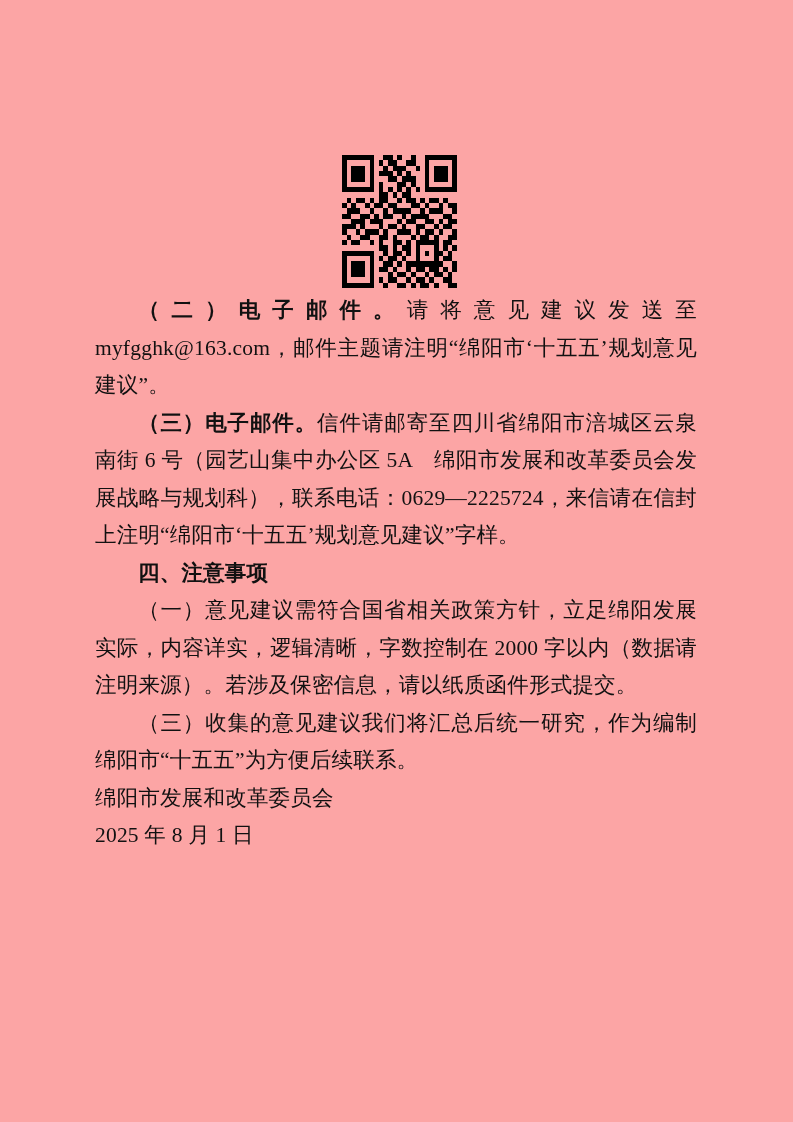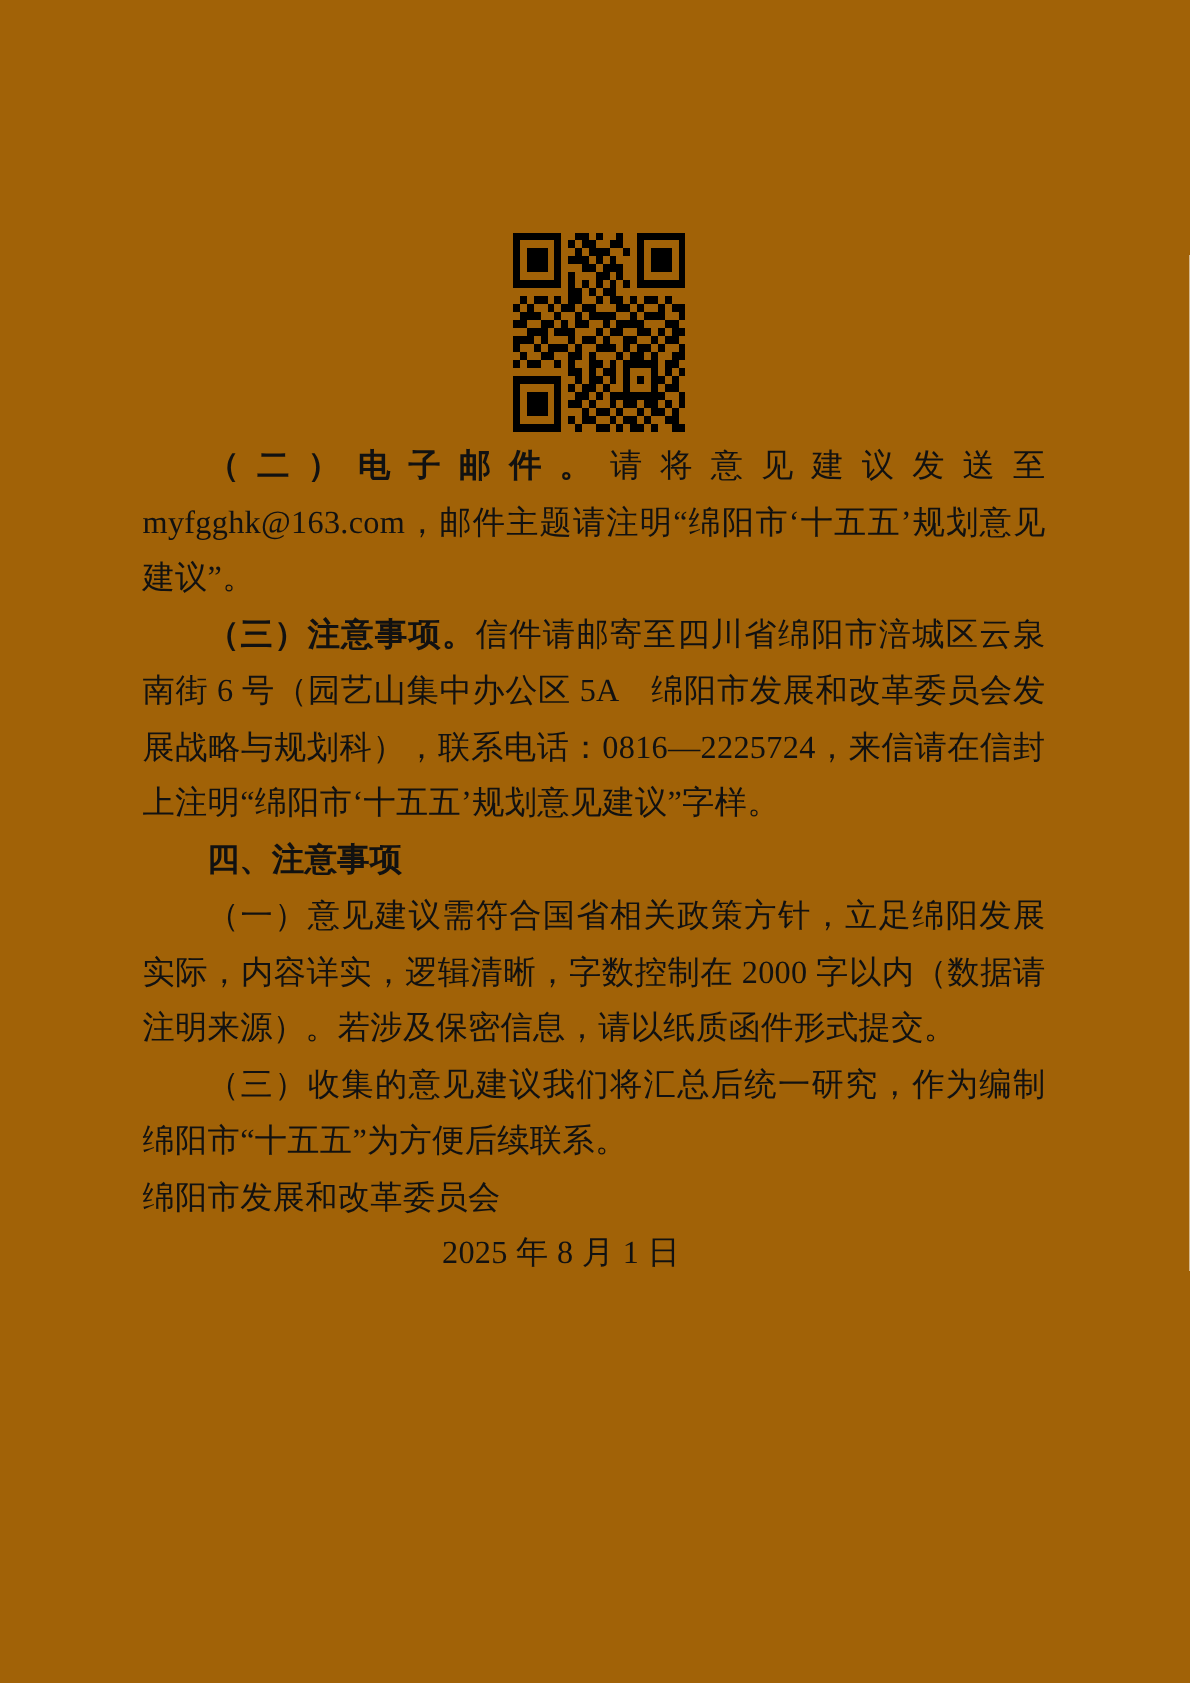--- a/index.html
+++ b/index.html
@@ -1,20 +1,20 @@
 <!DOCTYPE html>
 <html><head>
 <meta charset="utf-8">
 <style>
   html, body { margin: 0; padding: 0; background: #ffffff; }
   .page {
     position: relative;
     width: 793px;
     height: 1122px;
-    background: #a16207;
+    background: #fca5a5;
     overflow: hidden;
     font-family: "Liberation Serif", "DejaVu Serif", serif;
     color: #111111;
   }
   .qr {
     position: absolute;
     left: 342px;
     top: 155px;
     width: 115px;
     height: 133px;
@@ -39,38 +39,38 @@
   .lead-bold { font-weight: 700; }
   p.heading {
     font-family: Liberation Serif, serif;
     font-weight: 700;
   }
   p.signature {
     text-indent: 0;
   }
   p.docdate {
     text-indent: 0;
-    text-align: center;
+    text-align: left;
     padding-right: 44px;
   }
 </style>
 </head>
 <body>
 
 <div class="page">
 
   <svg id="qr" class="qr" xmlns="http://www.w3.org/2000/svg" viewBox="0 0 25 25" preserveAspectRatio="none">
       <path d="M0 0h1v1h-1zM1 0h1v1h-1zM2 0h1v1h-1zM3 0h1v1h-1zM4 0h1v1h-1zM5 0h1v1h-1zM6 0h1v1h-1zM9 0h1v1h-1zM10 0h1v1h-1zM12 0h1v1h-1zM15 0h1v1h-1zM18 0h1v1h-1zM19 0h1v1h-1zM20 0h1v1h-1zM21 0h1v1h-1zM22 0h1v1h-1zM23 0h1v1h-1zM24 0h1v1h-1zM0 1h1v1h-1zM6 1h1v1h-1zM8 1h1v1h-1zM10 1h1v1h-1zM11 1h1v1h-1zM14 1h1v1h-1zM15 1h1v1h-1zM18 1h1v1h-1zM24 1h1v1h-1zM0 2h1v1h-1zM2 2h1v1h-1zM3 2h1v1h-1zM4 2h1v1h-1zM6 2h1v1h-1zM9 2h1v1h-1zM11 2h1v1h-1zM12 2h1v1h-1zM13 2h1v1h-1zM16 2h1v1h-1zM18 2h1v1h-1zM20 2h1v1h-1zM21 2h1v1h-1zM22 2h1v1h-1zM24 2h1v1h-1zM0 3h1v1h-1zM2 3h1v1h-1zM3 3h1v1h-1zM4 3h1v1h-1zM6 3h1v1h-1zM8 3h1v1h-1zM9 3h1v1h-1zM10 3h1v1h-1zM12 3h1v1h-1zM14 3h1v1h-1zM18 3h1v1h-1zM20 3h1v1h-1zM21 3h1v1h-1zM22 3h1v1h-1zM24 3h1v1h-1zM0 4h1v1h-1zM2 4h1v1h-1zM3 4h1v1h-1zM4 4h1v1h-1zM6 4h1v1h-1zM10 4h1v1h-1zM11 4h1v1h-1zM13 4h1v1h-1zM14 4h1v1h-1zM15 4h1v1h-1zM18 4h1v1h-1zM20 4h1v1h-1zM21 4h1v1h-1zM22 4h1v1h-1zM24 4h1v1h-1zM0 5h1v1h-1zM6 5h1v1h-1zM8 5h1v1h-1zM12 5h1v1h-1zM13 5h1v1h-1zM15 5h1v1h-1zM18 5h1v1h-1zM24 5h1v1h-1zM0 6h1v1h-1zM1 6h1v1h-1zM2 6h1v1h-1zM3 6h1v1h-1zM4 6h1v1h-1zM5 6h1v1h-1zM6 6h1v1h-1zM8 6h1v1h-1zM10 6h1v1h-1zM12 6h1v1h-1zM14 6h1v1h-1zM16 6h1v1h-1zM18 6h1v1h-1zM19 6h1v1h-1zM20 6h1v1h-1zM21 6h1v1h-1zM22 6h1v1h-1zM23 6h1v1h-1zM24 6h1v1h-1zM8 7h1v1h-1zM9 7h1v1h-1zM11 7h1v1h-1zM13 7h1v1h-1zM14 7h1v1h-1zM1 8h1v1h-1zM3 8h1v1h-1zM4 8h1v1h-1zM6 8h1v1h-1zM8 8h1v1h-1zM9 8h1v1h-1zM12 8h1v1h-1zM14 8h1v1h-1zM15 8h1v1h-1zM17 8h1v1h-1zM19 8h1v1h-1zM20 8h1v1h-1zM22 8h1v1h-1zM0 9h1v1h-1zM2 9h1v1h-1zM5 9h1v1h-1zM7 9h1v1h-1zM8 9h1v1h-1zM10 9h1v1h-1zM11 9h1v1h-1zM15 9h1v1h-1zM16 9h1v1h-1zM18 9h1v1h-1zM21 9h1v1h-1zM23 9h1v1h-1zM24 9h1v1h-1zM1 10h1v1h-1zM2 10h1v1h-1zM3 10h1v1h-1zM6 10h1v1h-1zM9 10h1v1h-1zM11 10h1v1h-1zM12 10h1v1h-1zM13 10h1v1h-1zM14 10h1v1h-1zM17 10h1v1h-1zM19 10h1v1h-1zM20 10h1v1h-1zM21 10h1v1h-1zM24 10h1v1h-1zM0 11h1v1h-1zM1 11h1v1h-1zM4 11h1v1h-1zM5 11h1v1h-1zM7 11h1v1h-1zM9 11h1v1h-1zM10 11h1v1h-1zM13 11h1v1h-1zM15 11h1v1h-1zM16 11h1v1h-1zM17 11h1v1h-1zM18 11h1v1h-1zM22 11h1v1h-1zM23 11h1v1h-1zM2 12h1v1h-1zM3 12h1v1h-1zM4 12h1v1h-1zM6 12h1v1h-1zM7 12h1v1h-1zM8 12h1v1h-1zM12 12h1v1h-1zM14 12h1v1h-1zM15 12h1v1h-1zM18 12h1v1h-1zM19 12h1v1h-1zM21 12h1v1h-1zM23 12h1v1h-1zM24 12h1v1h-1zM0 13h1v1h-1zM1 13h1v1h-1zM2 13h1v1h-1zM4 13h1v1h-1zM8 13h1v1h-1zM10 13h1v1h-1zM11 13h1v1h-1zM13 13h1v1h-1zM16 13h1v1h-1zM17 13h1v1h-1zM20 13h1v1h-1zM22 13h1v1h-1zM23 13h1v1h-1zM0 14h1v1h-1zM3 14h1v1h-1zM5 14h1v1h-1zM6 14h1v1h-1zM7 14h1v1h-1zM9 14h1v1h-1zM12 14h1v1h-1zM13 14h1v1h-1zM14 14h1v1h-1zM16 14h1v1h-1zM18 14h1v1h-1zM19 14h1v1h-1zM21 14h1v1h-1zM24 14h1v1h-1zM1 15h1v1h-1zM4 15h1v1h-1zM5 15h1v1h-1zM8 15h1v1h-1zM9 15h1v1h-1zM11 15h1v1h-1zM15 15h1v1h-1zM17 15h1v1h-1zM18 15h1v1h-1zM20 15h1v1h-1zM23 15h1v1h-1zM24 15h1v1h-1zM0 16h1v1h-1zM2 16h1v1h-1zM3 16h1v1h-1zM6 16h1v1h-1zM8 16h1v1h-1zM11 16h1v1h-1zM12 16h1v1h-1zM14 16h1v1h-1zM16 16h1v1h-1zM17 16h1v1h-1zM18 16h1v1h-1zM19 16h1v1h-1zM20 16h1v1h-1zM22 16h1v1h-1zM23 16h1v1h-1zM8 17h1v1h-1zM9 17h1v1h-1zM11 17h1v1h-1zM13 17h1v1h-1zM14 17h1v1h-1zM16 17h1v1h-1zM20 17h1v1h-1zM22 17h1v1h-1zM24 17h1v1h-1zM0 18h1v1h-1zM1 18h1v1h-1zM2 18h1v1h-1zM3 18h1v1h-1zM4 18h1v1h-1zM5 18h1v1h-1zM6 18h1v1h-1zM9 18h1v1h-1zM11 18h1v1h-1zM12 18h1v1h-1zM14 18h1v1h-1zM16 18h1v1h-1zM18 18h1v1h-1zM20 18h1v1h-1zM21 18h1v1h-1zM23 18h1v1h-1zM0 19h1v1h-1zM6 19h1v1h-1zM8 19h1v1h-1zM10 19h1v1h-1zM11 19h1v1h-1zM13 19h1v1h-1zM16 19h1v1h-1zM20 19h1v1h-1zM22 19h1v1h-1zM23 19h1v1h-1zM0 20h1v1h-1zM2 20h1v1h-1zM3 20h1v1h-1zM4 20h1v1h-1zM6 20h1v1h-1zM9 20h1v1h-1zM10 20h1v1h-1zM12 20h1v1h-1zM14 20h1v1h-1zM15 20h1v1h-1zM16 20h1v1h-1zM17 20h1v1h-1zM18 20h1v1h-1zM19 20h1v1h-1zM20 20h1v1h-1zM21 20h1v1h-1zM24 20h1v1h-1zM0 21h1v1h-1zM2 21h1v1h-1zM3 21h1v1h-1zM4 21h1v1h-1zM6 21h1v1h-1zM8 21h1v1h-1zM9 21h1v1h-1zM11 21h1v1h-1zM14 21h1v1h-1zM16 21h1v1h-1zM17 21h1v1h-1zM19 21h1v1h-1zM20 21h1v1h-1zM22 21h1v1h-1zM24 21h1v1h-1zM0 22h1v1h-1zM2 22h1v1h-1zM3 22h1v1h-1zM4 22h1v1h-1zM6 22h1v1h-1zM10 22h1v1h-1zM12 22h1v1h-1zM13 22h1v1h-1zM15 22h1v1h-1zM18 22h1v1h-1zM20 22h1v1h-1zM21 22h1v1h-1zM23 22h1v1h-1zM0 23h1v1h-1zM6 23h1v1h-1zM8 23h1v1h-1zM10 23h1v1h-1zM11 23h1v1h-1zM14 23h1v1h-1zM16 23h1v1h-1zM17 23h1v1h-1zM19 23h1v1h-1zM22 23h1v1h-1zM23 23h1v1h-1zM0 24h1v1h-1zM1 24h1v1h-1zM2 24h1v1h-1zM3 24h1v1h-1zM4 24h1v1h-1zM5 24h1v1h-1zM6 24h1v1h-1zM9 24h1v1h-1zM12 24h1v1h-1zM13 24h1v1h-1zM15 24h1v1h-1zM17 24h1v1h-1zM18 24h1v1h-1zM20 24h1v1h-1zM23 24h1v1h-1zM24 24h1v1h-1z" fill="#000000"></path>
     </svg>
 
   <div class="content">
 
     <p><span class="lead-bold">（二）电子邮件。</span><span>请将意见建议发送至 myfgghk@163.com，邮件主题请注明“绵阳市‘十五五’规划意见建议”。</span></p>
 
-    <p><span class="lead-bold">（三）注意事项。</span><span>信件请邮寄至四川省绵阳市涪城区云泉南街 6 号（园艺山集中办公区 5A　绵阳市发展和改革委员会发展战略与规划科），联系电话：0816—2225724，来信请在信封上注明“绵阳市‘十五五’规划意见建议”字样。</span></p>
+    <p><span class="lead-bold">（三）电子邮件。</span><span>信件请邮寄至四川省绵阳市涪城区云泉南街 6 号（园艺山集中办公区 5A　绵阳市发展和改革委员会发展战略与规划科），联系电话：0629—2225724，来信请在信封上注明“绵阳市‘十五五’规划意见建议”字样。</span></p>
 
     <p class="heading">四、注意事项</p>
 
     <p>（一）意见建议需符合国省相关政策方针，立足绵阳发展实际，内容详实，逻辑清晰，字数控制在 2000 字以内（数据请注明来源）。若涉及保密信息，请以纸质函件形式提交。</p>
 
 
     <p>（三）收集的意见建议我们将汇总后统一研究，作为编制绵阳市“十五五”为方便后续联系。</p>
 
 
     <p class="signature">绵阳市发展和改革委员会</p>

